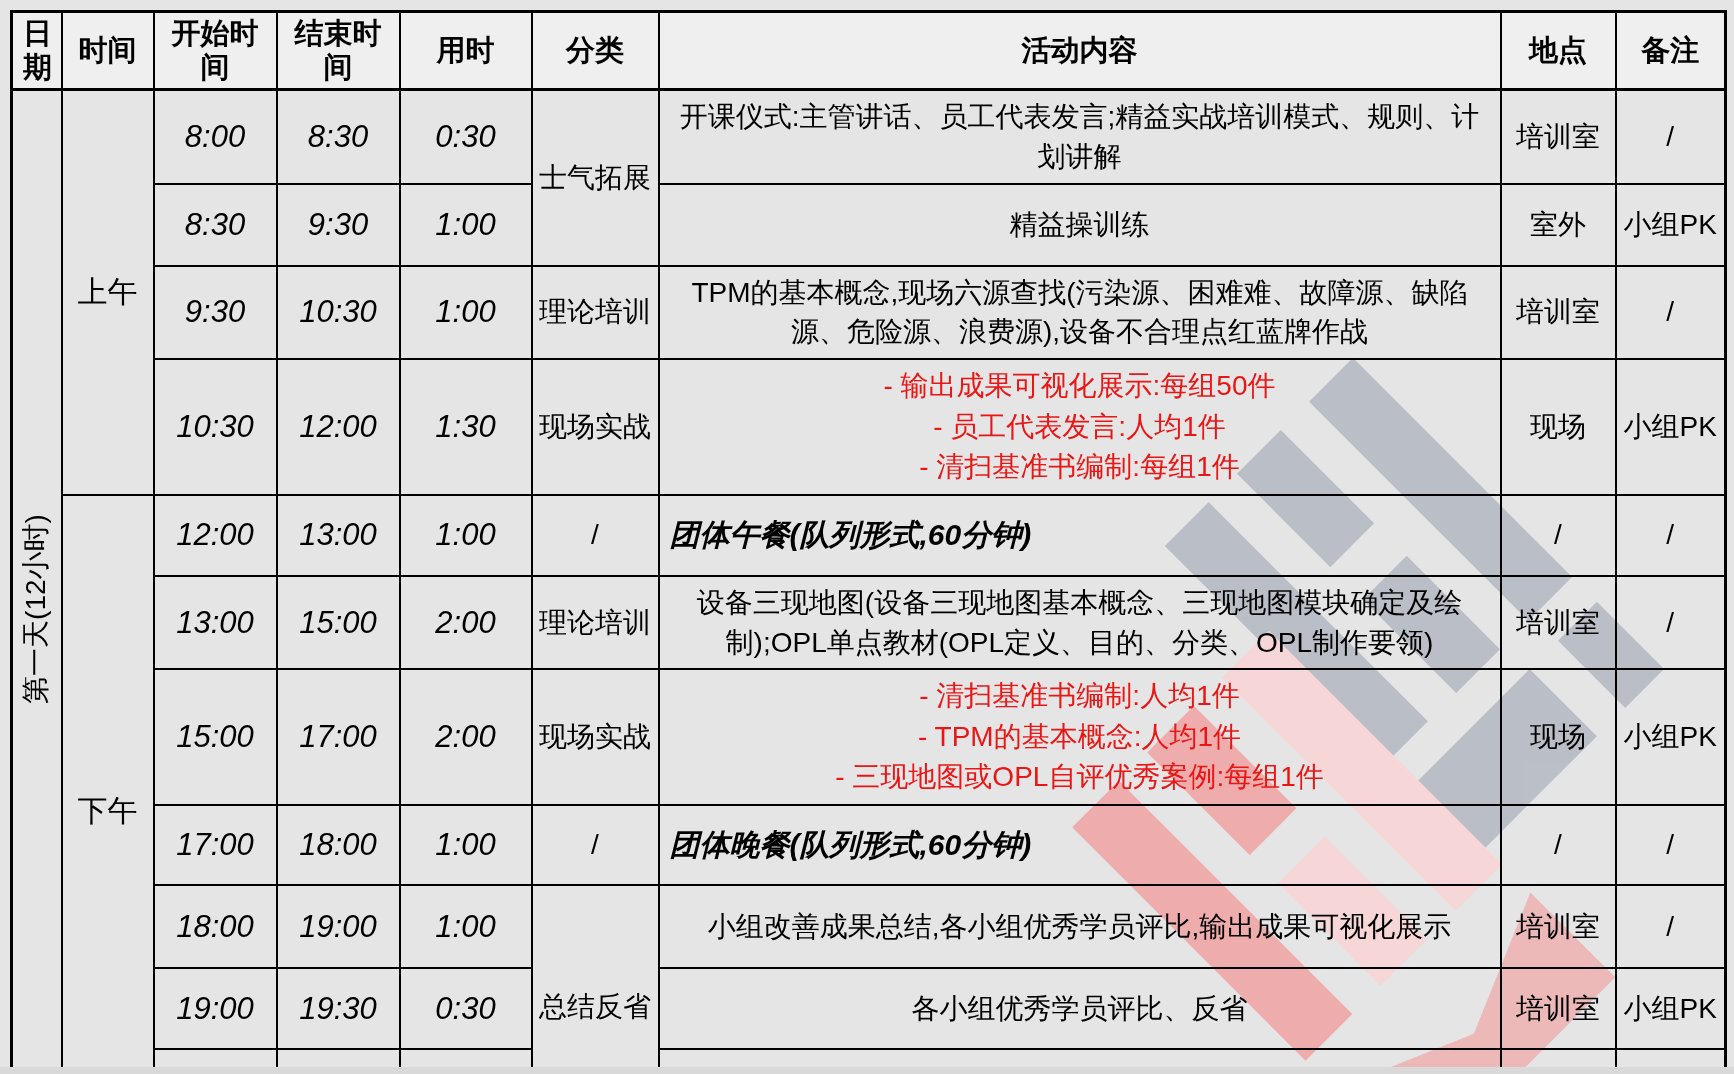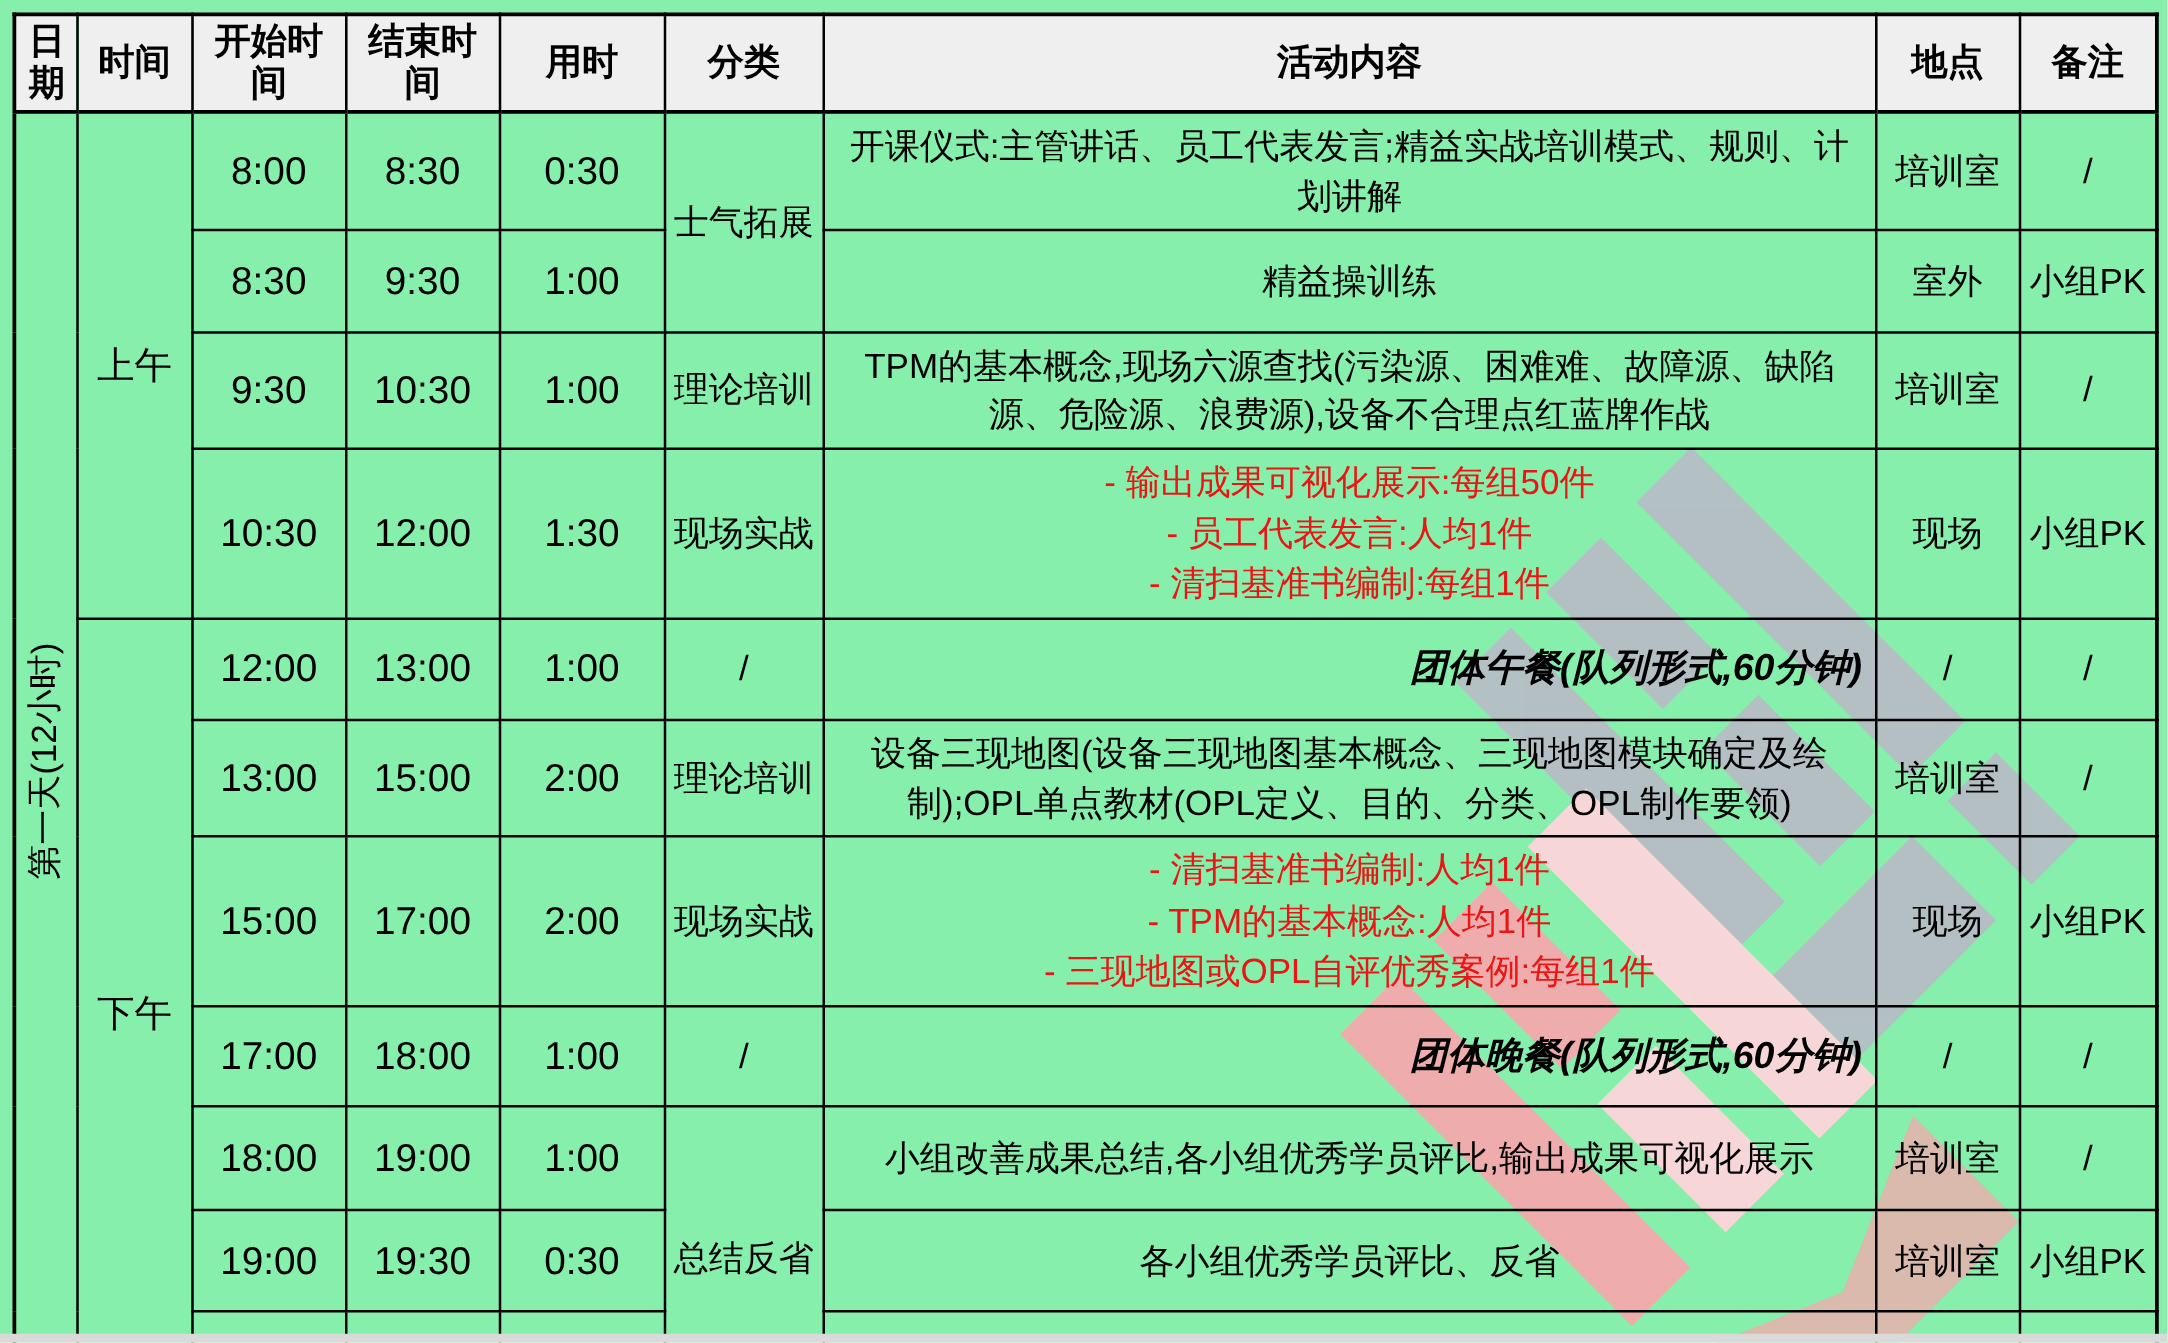--- a/index.html
+++ b/index.html
@@ -1,19 +1,19 @@
 <!DOCTYPE html>
 <html><head>
 <meta charset="utf-8">
 <style>
   html,body{margin:0;padding:0;background:#ffffff;}
   .page{
     position:relative;
     width:1734px;height:1074px;
-    background:#86efac;
+    background:#e5e5e5;
     overflow:hidden;
     font-family:"Liberation Sans", sans-serif;
     color:#000;
   }
   
   .watermark{position:absolute;left:990px;top:330px;width:740px;height:744px;z-index:0;pointer-events:none;}
   table.schedule{
     position:absolute;left:10px;top:10px;z-index:1;
     border-collapse:collapse;
     table-layout:fixed;
@@ -32,23 +32,23 @@
   }
   thead th{
     background:#efefef;
     font-weight:bold;
     font-size:29px;
     height:75px;
     border-bottom:3px solid #000;
     line-height:1.15;
   }
   th.h-date{word-break:break-all;padding:0 10px;}
-  .c-time{font-size:31px;}
+  .c-time{font-size:31px;font-style:italic;}
   .c-content{text-align:center;padding:6px 10px;line-height:1.42;}
-  .c-content.meal{text-align:right;font-weight:bold;font-style:italic;font-size:30px;}
+  .c-content.meal{text-align:left;font-weight:bold;font-style:italic;font-size:30px;}
   .red-line{color:#ea1515;line-height:1.45;}
   .c-period{font-size:30px;}
   .day-cell{padding:0;}
   .vwrap{position:relative;width:46px;height:100%;}
   .vwrap span{
     position:absolute;top:50%;left:50%;
     transform:translate(-50%,-50%) rotate(-90deg);
     white-space:nowrap;font-size:28px;
   }
   tr.h81{height:81px;} tr.h82{height:82px;} tr.h84{height:84px;}

